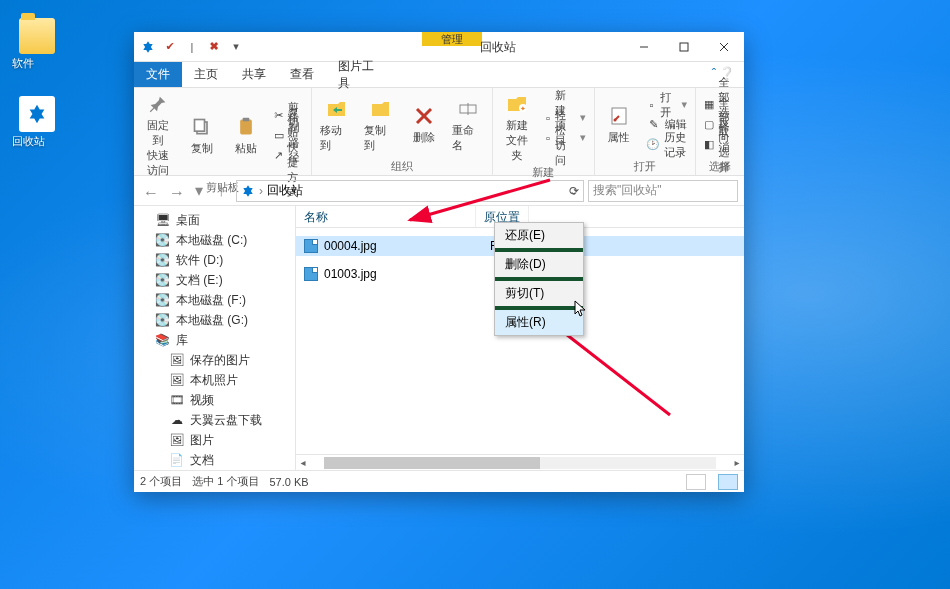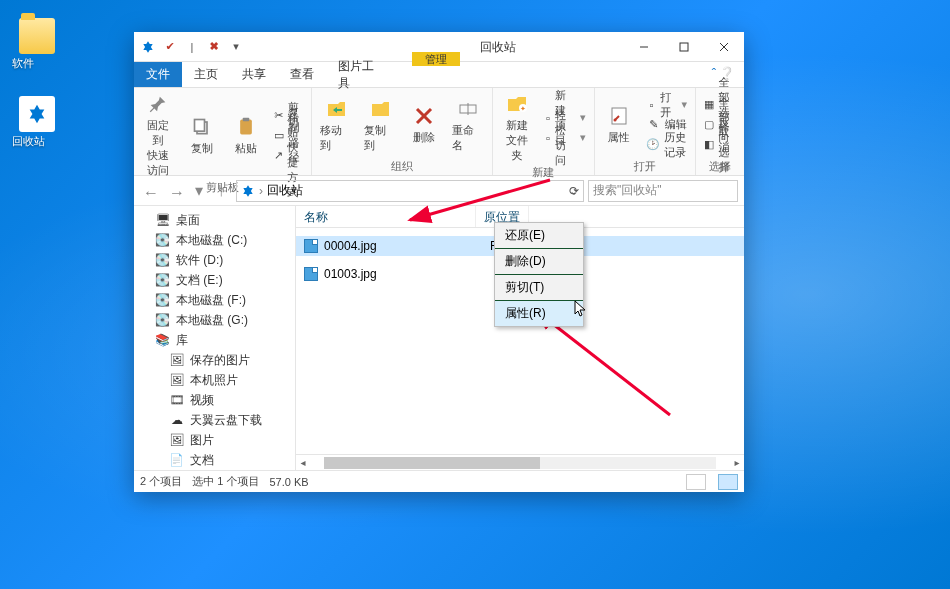--- a/index.html
+++ b/index.html
@@ -22,21 +22,21 @@
 .ic-bin svg{width:22px;height:22px;}
 
 .window { position:absolute; top:32px; left:134px; width:610px; height:460px; background:#fff; box-shadow:0 6px 24px rgba(0,0,0,.35); display:flex; flex-direction:column; }
 
 .titlebar { height:30px; display:flex; align-items:stretch; background:#fff; border-bottom:1px solid #e1e1e1;}
 .qat { display:flex; align-items:center; padding:0 6px; gap:6px; }
 .qat span { width:16px; height:16px; display:inline-flex; align-items:center; justify-content:center; font-size:11px; color:#555;}
 .qat .chk{color:#c0392b;}
 .qat .x{color:#c0392b;font-weight:bold;}
 .title-section{flex:1; display:flex; align-items:center; position:relative;}
-.tool-tab{ position:absolute; left:162px; top:0; width:48px; text-align:center; font-size:11px;margin-top:20px;}
+.tool-tab{ position:absolute; left:172px; top:0; width:60px; text-align:center; font-size:11px;}
 .tool-tab .hdr{background:#f0c419; color:#333; line-height:14px; height:14px;}
 .title-text{ position:absolute; left:230px; font-size:12px; color:#333; top:7px;}
 .win-controls{display:flex;}
 .win-controls div{width:40px; display:flex; align-items:center; justify-content:center; color:#333;}
 
 .menubar{height:26px; display:flex; align-items:stretch; font-size:12px; border-bottom:1px solid #e1e1e1; position:relative;}
 .menubar .tab{padding:0 12px; display:flex; align-items:center; color:#333; cursor:default;}
 .menubar .tab.file{background:#1979ca;color:#fff;}
 .menubar .tab.tool{width:60px; justify-content:center;}
 .menubar .help{position:absolute; right:8px; top:4px; color:#1979ca; font-size:13px;}
@@ -73,21 +73,21 @@
 .frow.sel{background:#cde8ff;}
 .frow .fic{width:14px;height:14px; background:#4aa3df; border:1px solid #2c7db8; position:relative;}
 .frow .fic::after{content:'';position:absolute;top:0;right:0;width:4px;height:4px;background:#fff;border-left:1px solid #2c7db8;border-bottom:1px solid #2c7db8;}
 .frow .fname{width:160px;}
 .hscroll{height:16px; border-top:1px solid #e5e5e5; display:flex; align-items:center;}
 .hscroll .track{flex:1;height:12px;background:#f0f0f0;margin:0 14px;position:relative;}
 .hscroll .thumb{position:absolute;left:0;top:0;height:100%;width:55%;background:#c8c8c8;}
 .hscroll .arr{width:14px;text-align:center;color:#666;font-size:10px;}
 
 .context{position:absolute; top:222px; left:494px; width:90px; background:#f2f2f2; border:1px solid #bfbfbf; box-shadow:2px 2px 4px rgba(0,0,0,.25); font-size:12px; z-index:10;}
-.context .mi{padding:4px 10px; border-bottom:1px solid #14532d;}
+.context .mi{padding:4px 10px; border-bottom:4px solid #14532d;}
 .context .mi:last-child{border-bottom:none;}
 .context .mi.hl{background:#d8eefc;}
 .cursor{position:absolute; top:300px; left:574px; z-index:11;}
 
 .statusbar{height:22px; border-top:1px solid #e5e5e5; display:flex; align-items:center; font-size:11px; color:#444; padding:0 6px; gap:10px;}
 .statusbar .spacer{flex:1;}
 .viewbtn{width:20px;height:16px;border:1px solid #ccc; margin-left:2px;}
 .viewbtn.active{background:#cde8ff;border-color:#7ab8e0;}
 
 svg{display:block;}

